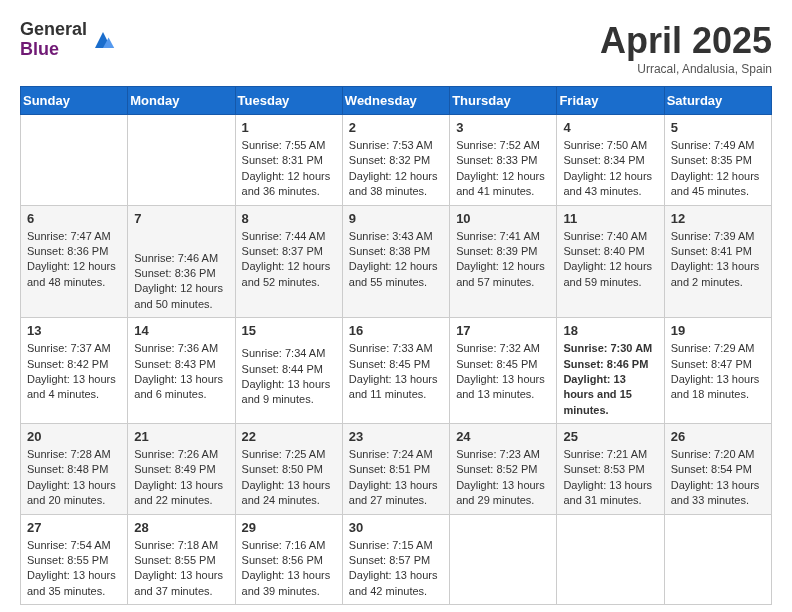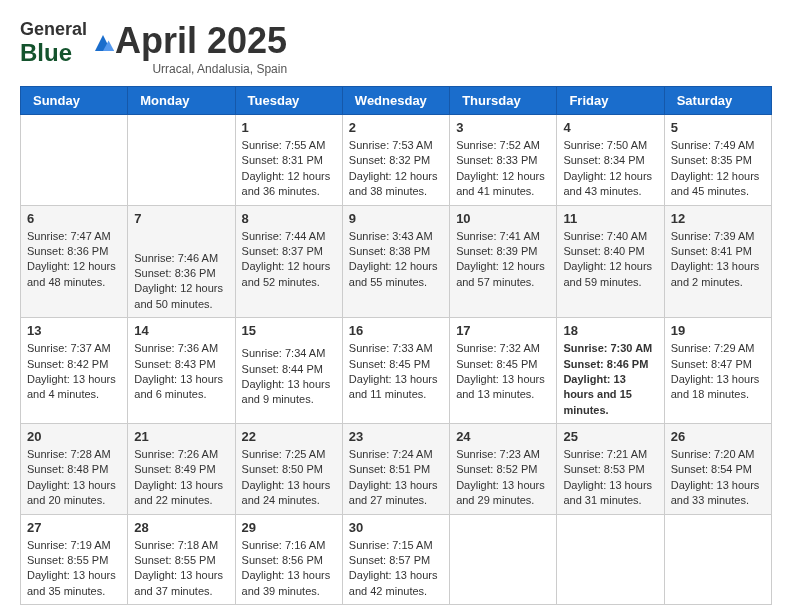--- a/index.html
+++ b/index.html
@@ -5,20 +5,21 @@
     * { box-sizing: border-box; margin: 0; padding: 0; }
     body {
       font-family: Arial, sans-serif;
       background: #fff;
       width: 792px;
       min-height: 612px;
       padding: 20px;
     }
     .header {
       display: flex;
+      justify-content: space-between;
       align-items: flex-start;
       margin-bottom: 10px;
     }
     .logo {
       display: flex;
       align-items: center;
     }
     .logo-text {
       display: flex;
       flex-direction: column;
@@ -43,21 +44,21 @@
     }
     .calendar {
       width: 100%;
       border-collapse: collapse;
       border: 1px solid #ccc;
     }
     .calendar th {
       background-color: #1a6dcc;
       color: #fff;
       text-align: left;
-      padding: 6px 12px;
+      padding: 6px 2px;
       font-size: 13px;
       font-weight: bold;
       border: 1px solid #1558aa;
     }
     .calendar td {
       border: 1px solid #ccc;
       vertical-align: top;
       padding: 5px 6px;
       width: 107px;
       min-height: 80px;
@@ -81,21 +82,21 @@
       background: #fff;
     }
   </style>
 </head>
 <body>
 
 <div class="header">
   <div class="logo">
     <div class="logo-text">
       <span style="font-size:18px;font-weight:bold;color:#333;">General</span>
-      <span style="font-size:24px;font-weight:bold;color:#14532d;">Blue</span>
+      <span style="font-size:18px;font-weight:bold;color:#701a75;">Blue</span>
     </div>
     <svg class="logo-icon" viewBox="0 0 30 30" xmlns="http://www.w3.org/2000/svg">
       <polygon points="5,25 15,5 25,25" fill="#1a6dcc"></polygon>
       <polygon points="15,25 22,12 29,25" fill="#5599ee"></polygon>
     </svg>
   </div>
   <div class="title-section">
     <div class="month-title">April 2025</div>
     <div class="location">Urracal, Andalusia, Spain</div>
   </div>
@@ -276,21 +277,21 @@
         <td>
           <div class="day-number">26</div>
           <div class="day-info" style="white-space: pre-line;">Sunrise: 7:20 AM
 Sunset: 8:54 PM
 Daylight: 13 hours and 33 minutes.</div>
         </td>
       </tr>
       <tr>
         <td>
           <div class="day-number">27</div>
-          <div class="day-info" style="white-space: pre-line;">Sunrise: 7:19 AM
+          <div class="day-info" style="white-space: pre-line;">Sunrise: 7:54 AM
 Sunset: 8:55 PM
 Daylight: 13 hours and 35 minutes.</div>
         </td>
         <td>
           <div class="day-number">28</div>
           <div class="day-info" style="white-space: pre-line;">Sunrise: 7:18 AM
 Sunset: 8:55 PM
 Daylight: 13 hours and 37 minutes.</div>
         </td>
         <td>

